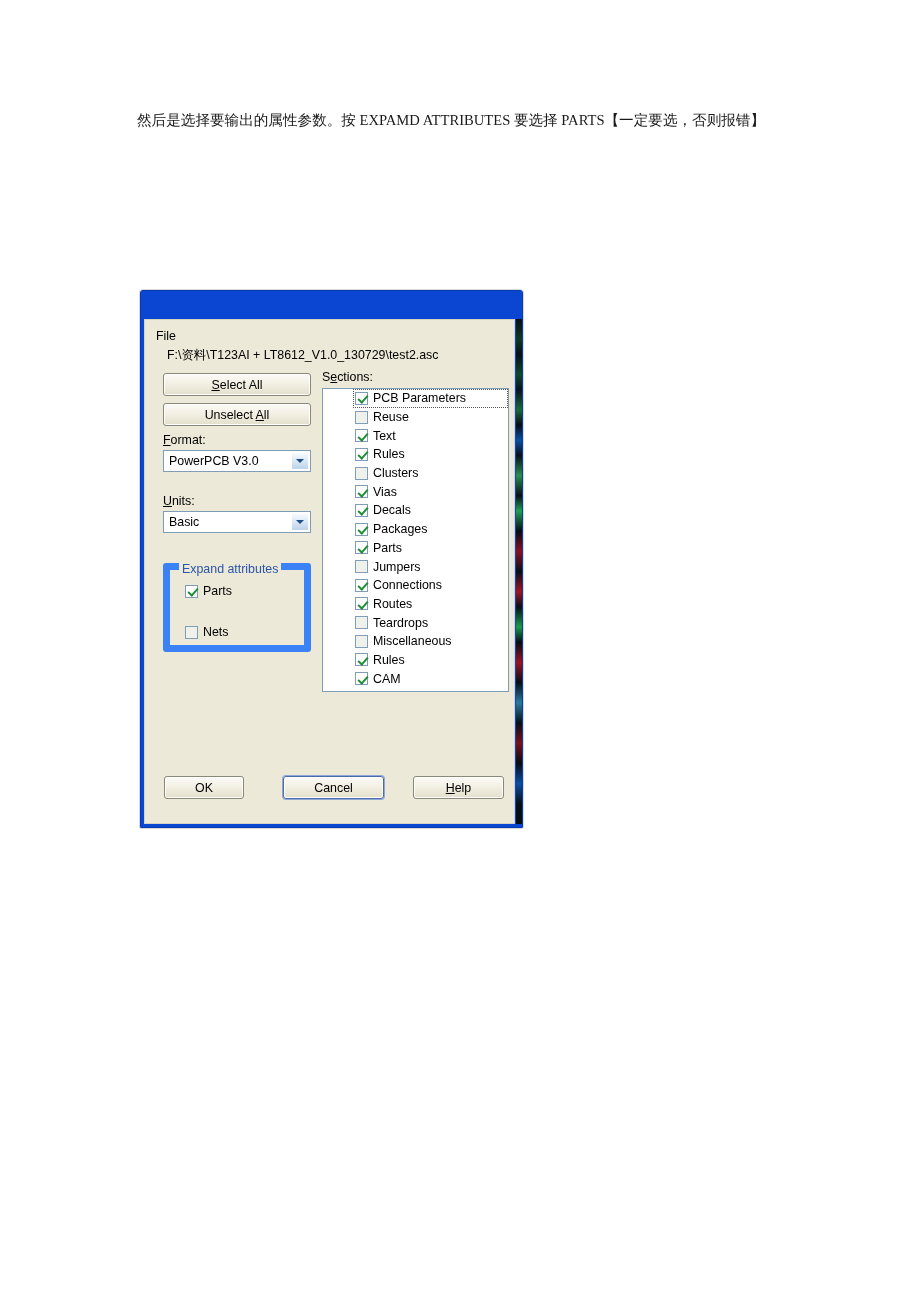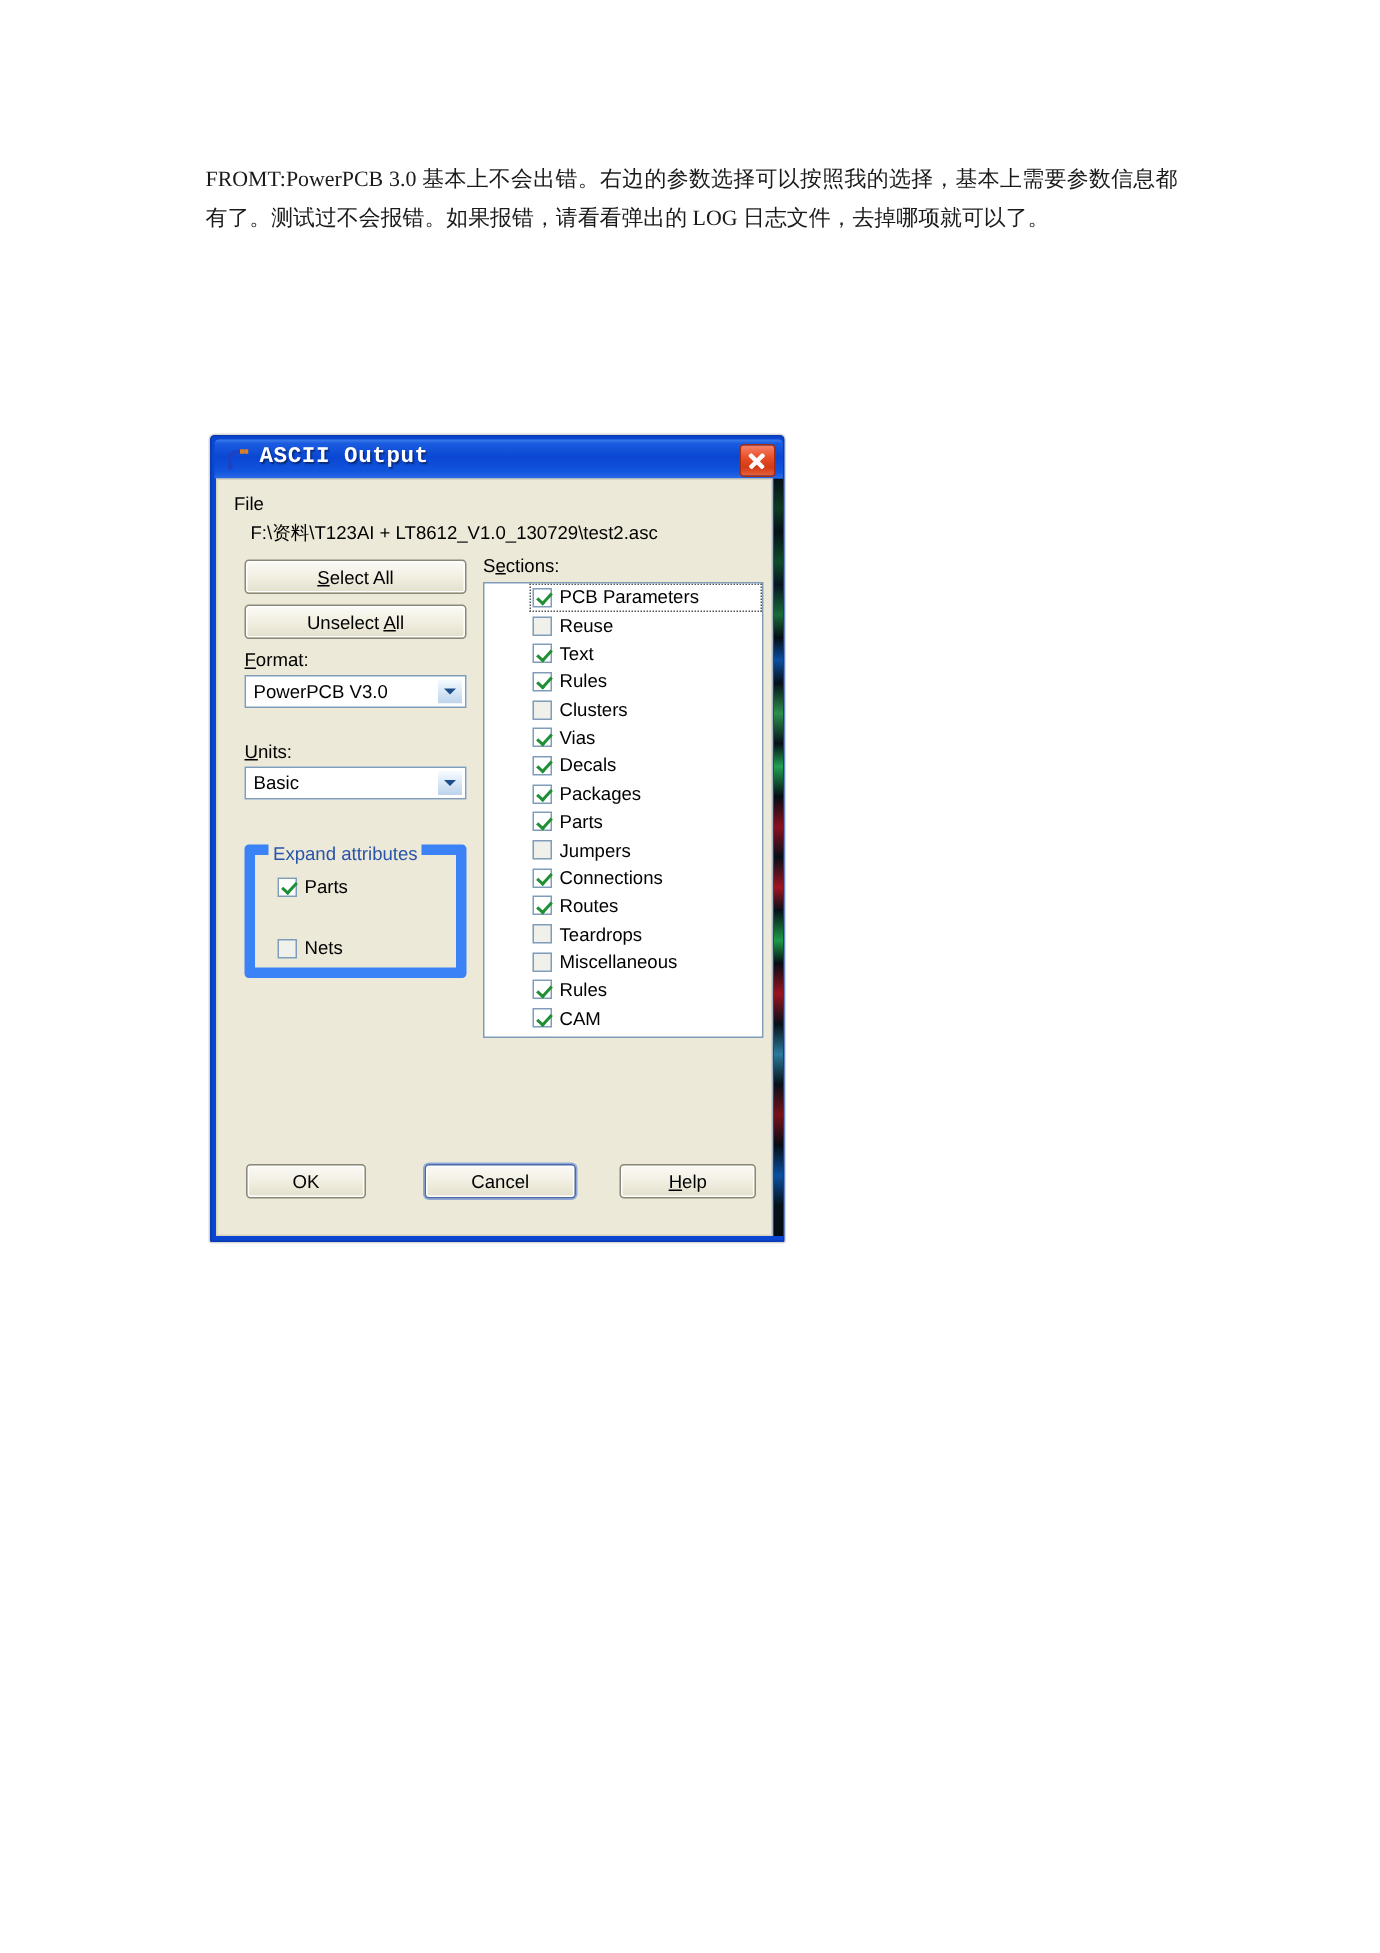--- a/index.html
+++ b/index.html
@@ -242,39 +242,27 @@
     padding-left: 2px;
     cursor: pointer;
     box-sizing: border-box;
   }
   .listitem.focus { outline: 1px dotted #555; outline-offset: -1px; }
 </style>
 </head>
 <body>
 
 <div class="doc-text">
-  <p>FROMT:PowerPCB 3.0  基本上不会出错。右边的参数选择可以按照我的选择，基本上需要参数信息都有了。测试过不会报错。如果报错，请看看弹出的 LOG 日志文件，去掉哪项就可以了。</p>
+  <p>然后是选择要输出的属性参数。按 EXPAMD ATTRIBUTES  要选择 PARTS【一定要选，否则报错】</p>
 </div>
 
 <div class="dialog">
 
   <div class="pcb-strip"></div>
 
-  <div class="titlebar">
-    <span class="title-icon">
-      <svg width="16" height="16" viewBox="0 0 16 16">
-        <path d="M2 13 L2 5 L5 5 L5 3 L9 3" stroke="#2040c0" stroke-width="1.6" fill="none"></path>
-        <rect x="9" y="1.5" width="3" height="3" fill="#e08020"></rect>
-        <rect x="12" y="1.5" width="2.5" height="3" fill="#e08020"></rect>
-        <rect x="1" y="12" width="3" height="3" fill="#2040c0"></rect>
-      </svg>
-    </span>
-    <span class="title-text">ASCII Output</span>
-    <span class="close-btn"></span>
-  </div>
 
   <div class="client">
 
     <span class="lbl" style="left:11px; top:9px;">File</span>
     <span class="lbl" style="left:22px; top:27px;">F:\资料\T123AI + LT8612_V1.0_130729\test2.asc</span>
 
     <span class="btn" style="left:18px; top:53px; width:148px; height:23px;">
       <span><u>S</u>elect All</span>
     </span>
     <span class="btn" style="left:18px; top:83px; width:148px; height:23px;">

